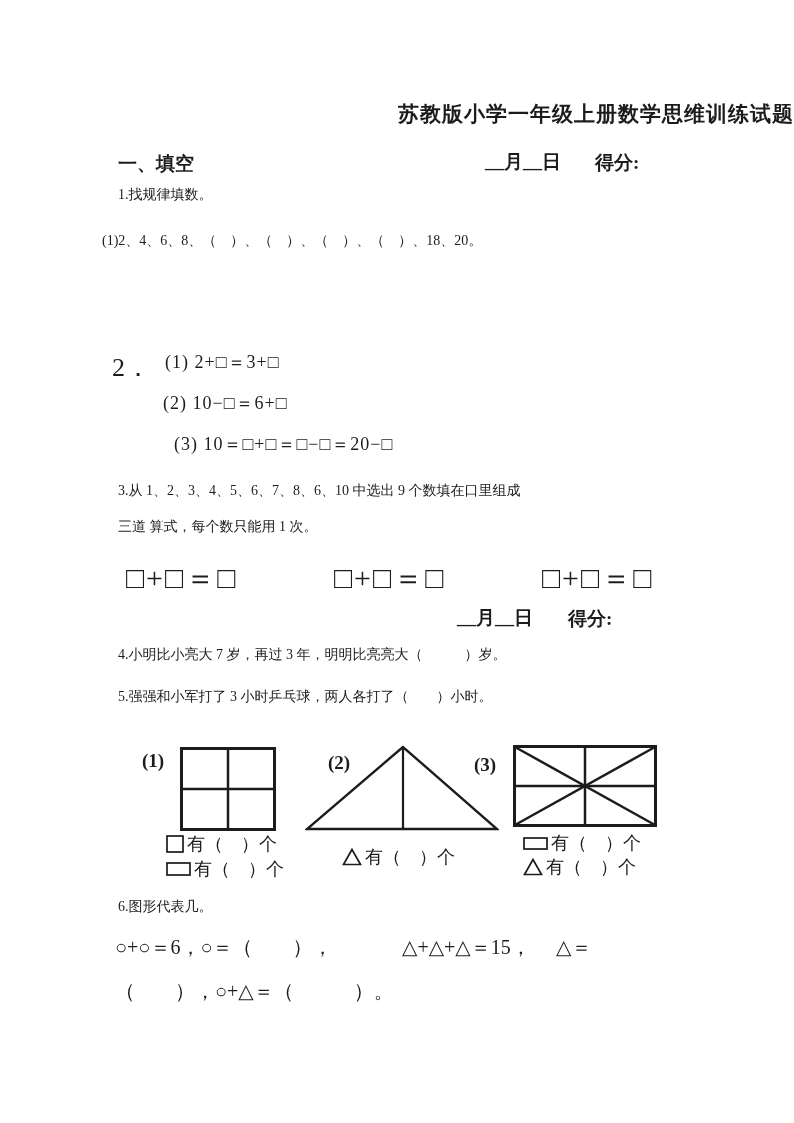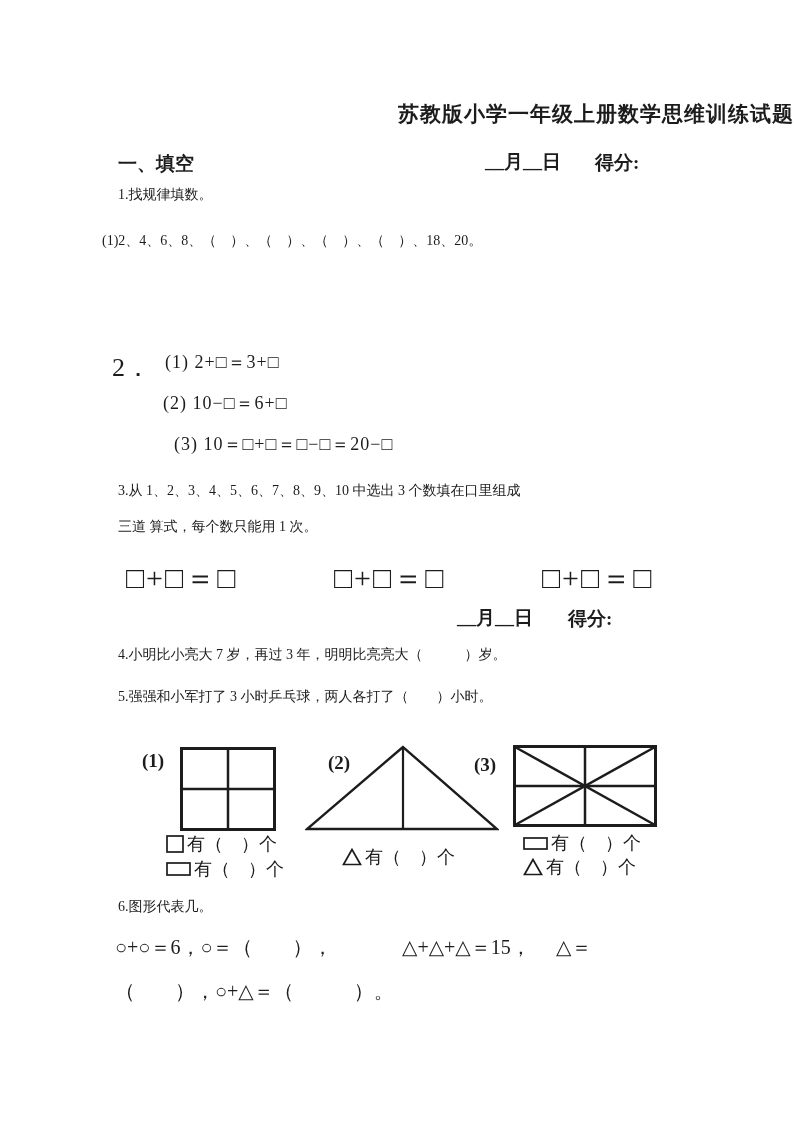--- a/index.html
+++ b/index.html
@@ -37,21 +37,21 @@
   <div class="abs hdr" style="left:595px;top:150px;">得分:</div>
 
   <div class="abs body-text" style="left:118px;top:186px;">1.找规律填数。</div>
   <div class="abs body-text" style="left:102px;top:232px;">(1)2、4、6、8、（　）、（　）、（　）、（　）、18、20。</div>
 
   <div class="abs q2-num" style="left:112px;top:350px;">2．</div>
   <div class="abs q2-line" style="left:165px;top:350px;">(1) 2+□＝3+□</div>
   <div class="abs q2-line" style="left:163px;top:391px;">(2) 10−□＝6+□</div>
   <div class="abs q2-line" style="left:166px;top:432px;margin-left:8px;">(3) 10＝□+□＝□−□＝20−□</div>
 
-  <div class="abs body-text" style="left:118px;top:482px;">3.从 1、2、3、4、5、6、7、8、9、10 中选出 3 个数填在口里组成</div>
+  <div class="abs body-text" style="left:118px;top:482px;">3.从 1、2、3、4、5、6、7、8、6、10 中选出 9 个数填在口里组成</div>
   <div class="abs body-text" style="left:118px;top:518px;">三道 算式，每个数只能用 1 次。</div>
   <div class="abs eq" style="left:126px;top:558px;">□+□＝□</div>
   <div class="abs eq" style="left:334px;top:558px;">□+□＝□</div>
   <div class="abs eq" style="left:542px;top:558px;">□+□＝□</div>
 
   <div class="abs hdr" style="left:457px;top:605px;">__月__日</div>
   <div class="abs hdr" style="left:568px;top:606px;">得分:</div>
 
   <div class="abs body-text" style="left:118px;top:646px;">4.小明比小亮大 7 岁，再过 3 年，明明比亮亮大（　　　）岁。</div>
   <div class="abs body-text" style="left:118px;top:688px;">5.强强和小军打了 3 小时乒乓球，两人各打了（　　）小时。</div>

